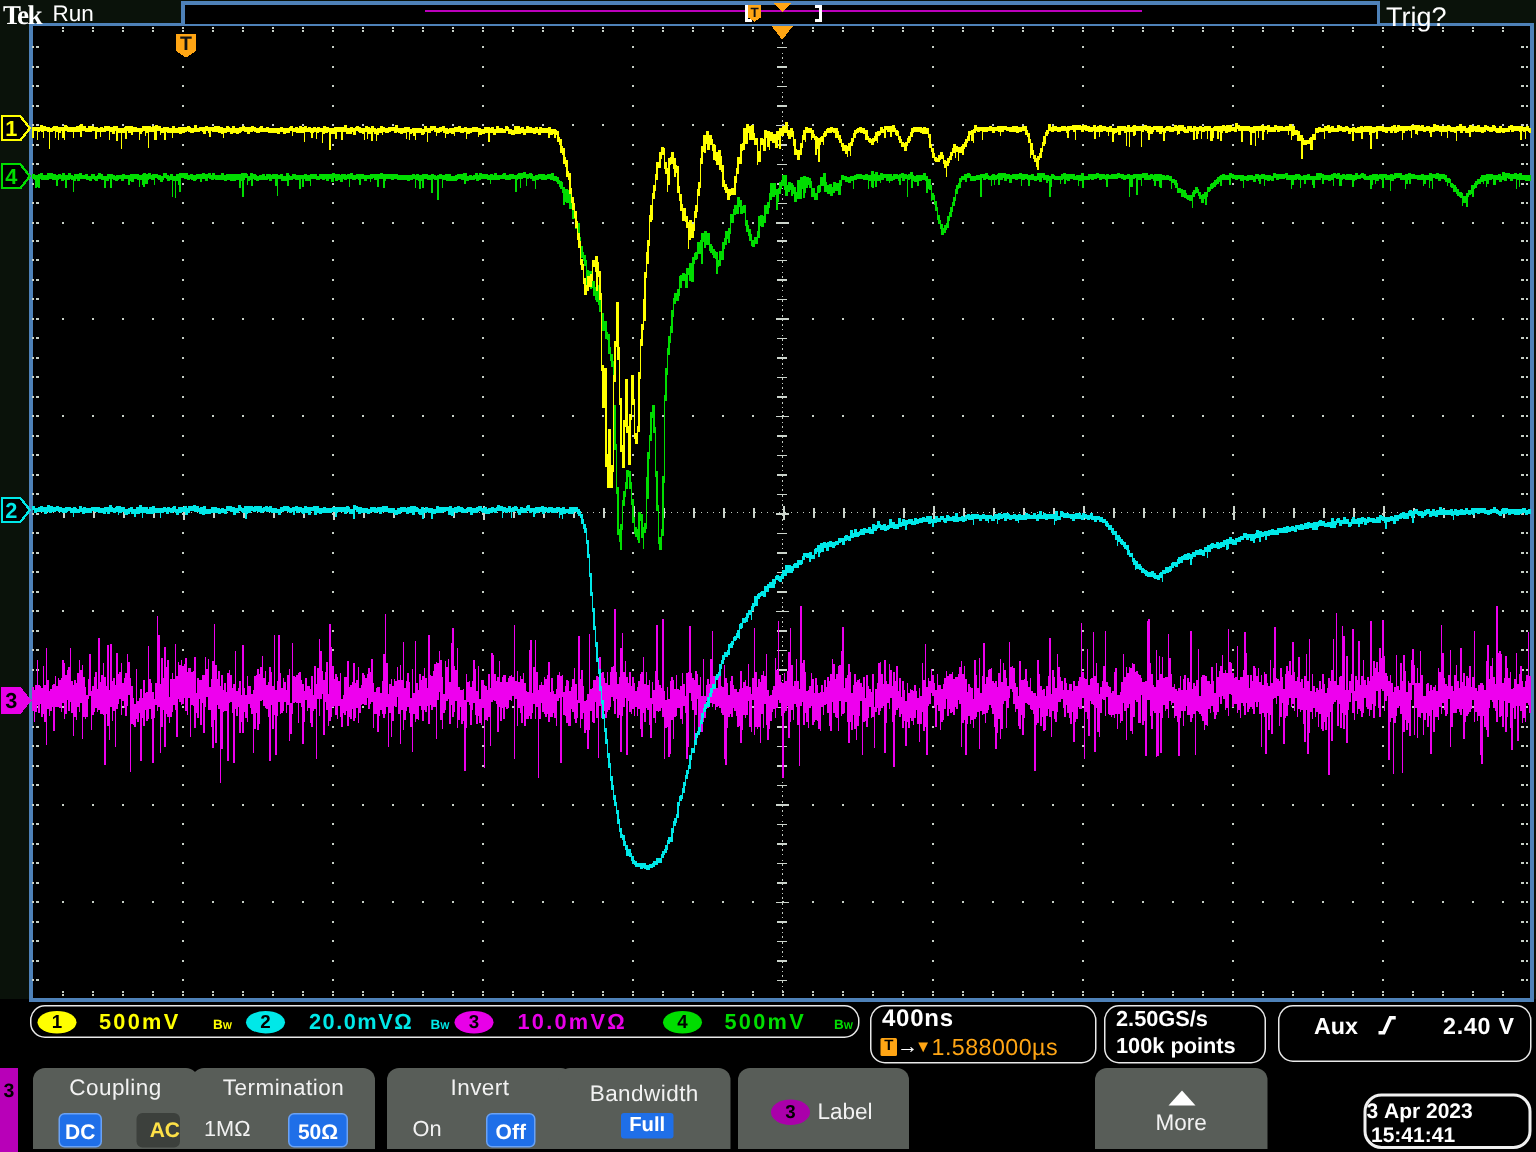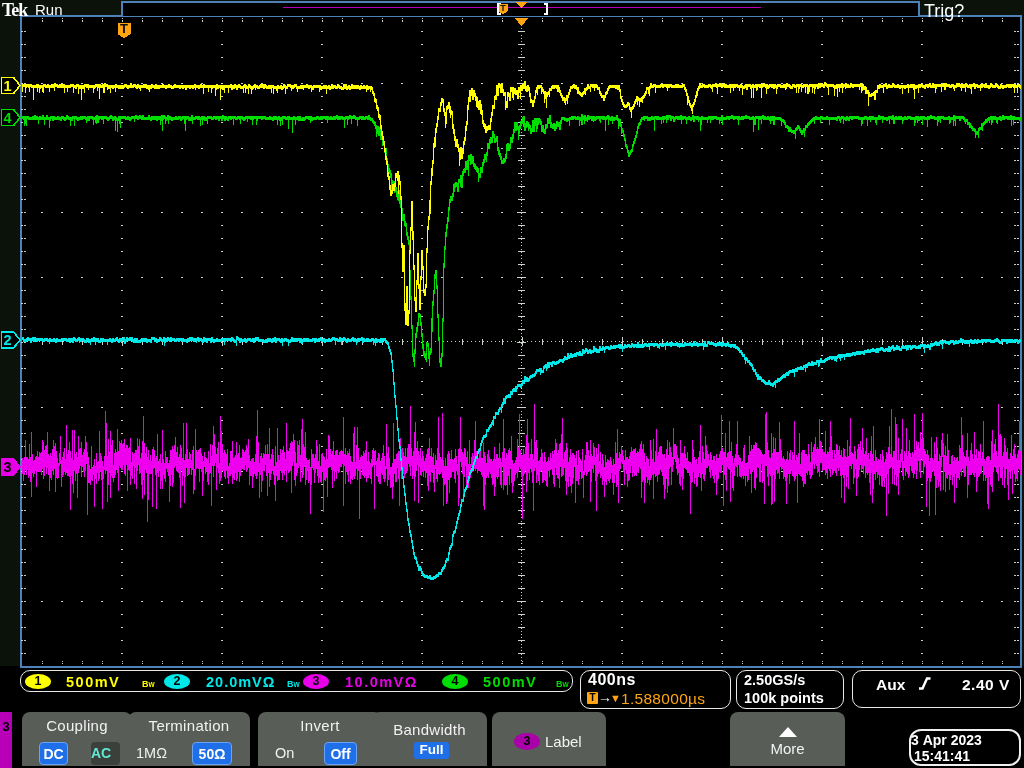--- a/index.html
+++ b/index.html
@@ -80,21 +80,21 @@
     <path d="M1 12.5 H4.5 L9 2.5 H12.5" stroke="#fff" stroke-width="2.4" fill="none"></path>
   </svg>
 <div class="abs" style="left:962px;top:676px;color:#fff;font-size:15.5px;font-weight:bold;letter-spacing:0.5px">2.40&nbsp;V</div>
 
 <div class="abs" style="left:0;top:712px;width:12px;height:56px;background:#b800b8;color:#000;font-weight:bold;font-size:13px;text-align:center;line-height:1">
 <span style="position:relative;top:8px">3</span></div>
 
 <div class="btn" style="left:22px;width:110px">
     <div class="btl">Coupling</div>
 <div class="blu" style="left:17px;top:30px;width:29px;height:23px;font-size:14px;line-height:22px">DC</div>
-<div class="abs" style="left:69px;top:30px;width:29px;height:23px;background:#3c403c;border-radius:4px;color:#5eead4;font-weight:bold;font-size:14px;line-height:23px;text-align:left">AC</div>
+<div class="abs" style="left:69px;top:30px;width:29px;height:23px;background:#3c403c;border-radius:4px;color:#fde047;font-weight:bold;font-size:14px;line-height:23px;text-align:right">AC</div>
   </div>
 
 <div class="btn" style="left:128px;width:122px">
     <div class="btl">Termination</div>
 <div class="plain" style="left:8px;top:33px">1MΩ</div>
 <div class="blu" style="left:64px;top:30px;width:40px;height:23px;font-size:14px;line-height:22px">50Ω</div>
   </div>
 
 <div class="btn" style="left:258px;width:124px">
     <div class="btl">Invert</div>

